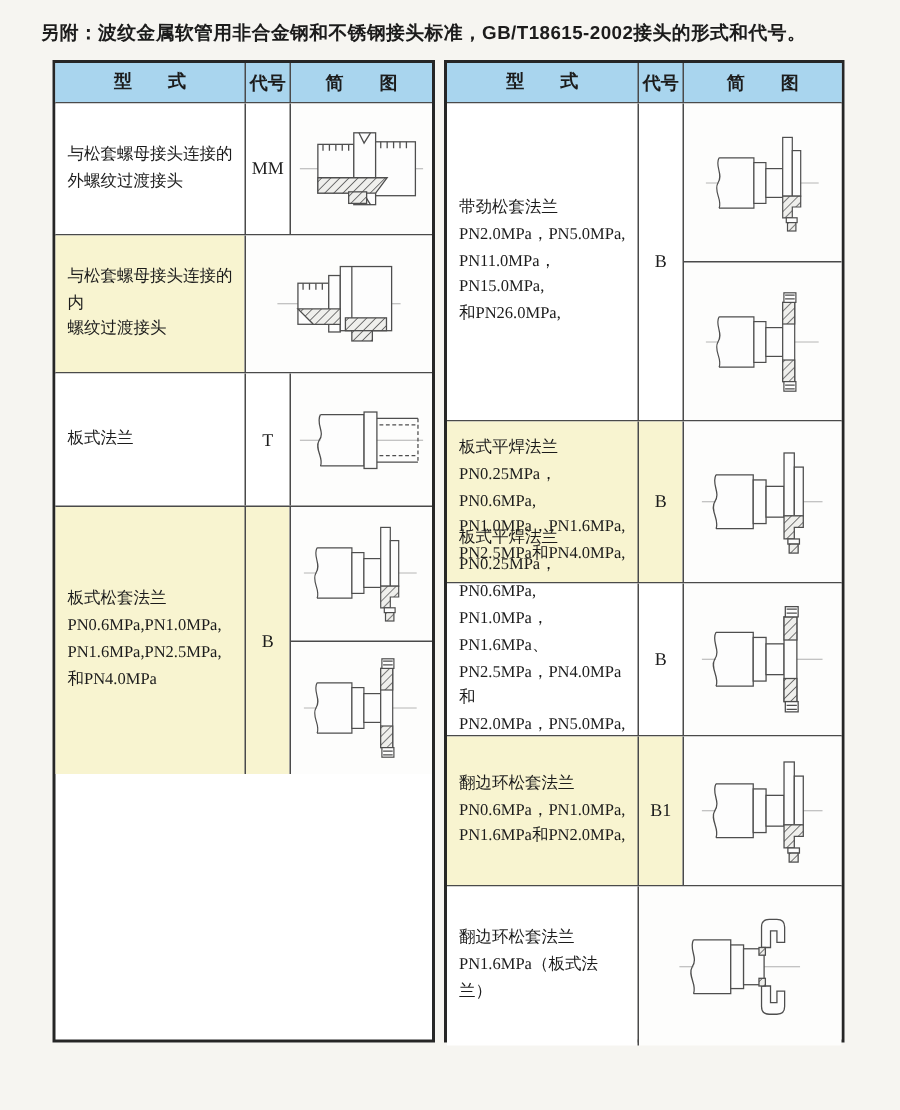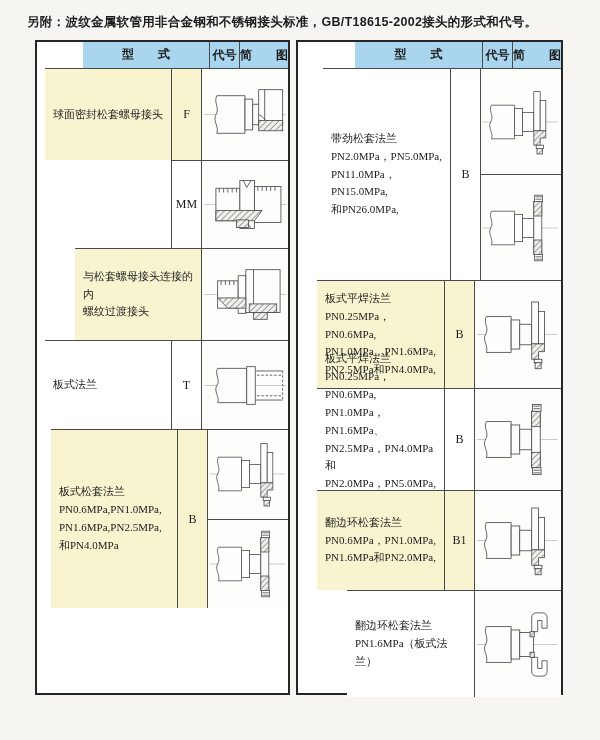--- a/index.html
+++ b/index.html
@@ -9,21 +9,21 @@
     font-family:"Liberation Sans",sans-serif;
     color:#1c1c1c;
   }
   .page-title{
     position:absolute;left:27px;top:14px;width:540px;
     font-size:12.5px;font-weight:bold;letter-spacing:.3px;
   }
   .tbl{
     position:absolute;top:40px;background:#fff;
     border:2px solid #262626;
-    display:flex;flex-direction:column;box-sizing:border-box;align-items:flex-end;
+    display:flex;flex-direction:column;box-sizing:border-box;
   }
   .tbl-left{left:35px;width:255px;height:655px}
   .tbl-right{left:296px;width:267px;height:655px}
   .row{display:flex;border-top:1px solid #4a4a4a;box-sizing:border-box;flex:0 0 auto}
   .row:first-child{border-top:none}
   .row-head{height:26px;background:#a9d5ee}
   .cell{box-sizing:border-box;min-width:0}
   .c-type{
     width:126px;padding:4px 5px 4px 8px;
     display:flex;align-items:center;
@@ -72,38 +72,23 @@
 </svg>
 
 <div class="page-title">另附：波纹金属软管用非合金钢和不锈钢接头标准，GB/T18615-2002接头的形式和代号。</div>
 
 <div class="tbl tbl-left">
   <div class="row row-head">
     <div class="cell c-type">型　　式</div>
     <div class="cell c-code">代号</div>
     <div class="cell c-diag">简　　图</div>
   </div>
-  <div class="row y" style="height:92px">
-    <div class="cell c-type">球面密封松套螺母接头</div>
-    <div class="cell c-code">F</div>
-    <div class="cell c-diag">
-        <svg viewBox="0 0 100 90">
-    <line class="cl" x1="2" y1="45" x2="98" y2="45"></line>
-    <path class="ln f" d="M17,23 H50 V67 H17"></path>
-    <path class="ln" d="M17,23 C13,31 21,38 16,45 C12,52 20,60 17,67"></path>
-    <rect class="ln f" x="50" y="27" width="9" height="36"></rect>
-    <rect class="ln f" x="59" y="33" width="10" height="24"></rect>
-    <rect class="ln f" x="66" y="16" width="28" height="42"></rect>
-    <line class="ln" x1="73" y1="16" x2="73" y2="58"></line>
-    <path class="ln" d="M66,45 q9,4 9,13"></path>
-    <rect class="ln h" x="66" y="52" width="28" height="12"></rect>
-  </svg>
-      </div>
-  </div>
   <div class="row w" style="height:88px">
+    <div class="cell c-type">与松套螺母接头连接的
+外螺纹过渡接头</div>
     <div class="cell c-code">MM</div>
     <div class="cell c-diag">
         <svg viewBox="0 0 100 90">
     <line class="cl" x1="2" y1="45" x2="98" y2="45"></line>
     <rect class="ln f" x="16" y="26" width="28" height="38"></rect>
     <path class="ln" d="M20,26 V31 M25,26 V31 M30,26 V31 M35,26 V31 M40,26 V31"></path>
     <rect class="ln f" x="44" y="17" width="17" height="56"></rect>
     <path class="ln" d="M48,17 L52,25 L57,17 M48,73 L52,65 L57,73"></path>
     <rect class="ln f" x="61" y="24" width="31" height="42"></rect>
     <path class="ln" d="M65,24 V29 M70,24 V29 M75,24 V29 M80,24 V29 M85,24 V29"></path>

